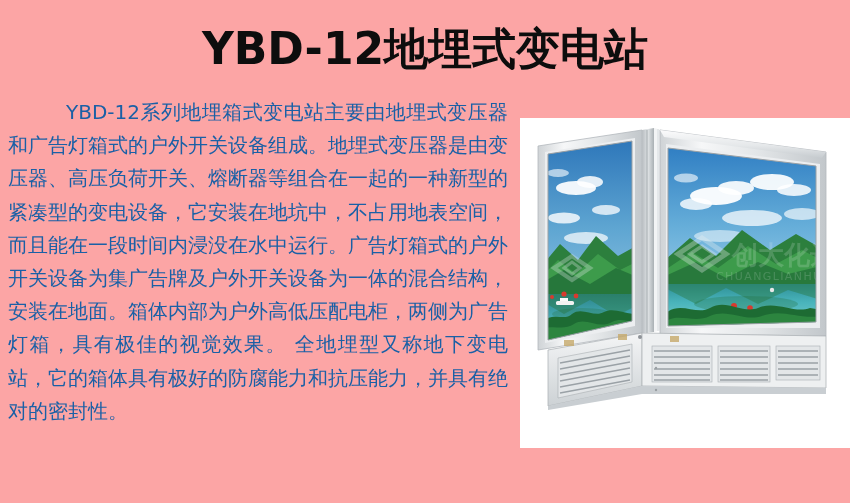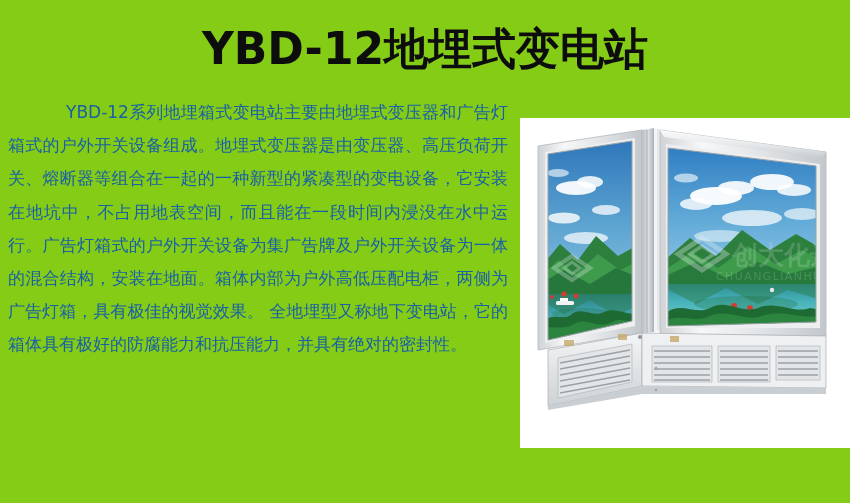--- a/index.html
+++ b/index.html
@@ -2,40 +2,40 @@
 <html><head>
 <meta charset="utf-8">
 <style>
   html,body{margin:0;padding:0;}
   body{
     width:850px;height:503px;
     background:#ffffff;
     font-family:"Liberation Sans","DejaVu Sans",sans-serif;
     overflow:hidden;position:relative;
   }
-  .page{position:relative;width:850px;height:503px;background:#84cc16;overflow:hidden;}
+  .page{position:relative;width:850px;height:503px;background:#fca5a5;overflow:hidden;}
 
   
   .title{
     position:absolute;left:0;top:24px;width:850px;
     text-align:center;
     font-size:44px;line-height:50px;
     font-weight:bold;
     color:#0d0d0d;
     letter-spacing:0px;
     white-space:nowrap;
     font-family:"DejaVu Sans","Liberation Sans",sans-serif;
   }
 
   
   .body-text{
     position:absolute;
     left:8px;top:96px;
     width:500px;
-    font-size:17px;
+    font-size:20px;
     line-height:33.2px;
     color:#1a60a6;
     text-align:justify;
     text-justify:inter-character;
     text-indent:58px;
     font-family:"DejaVu Sans","Liberation Sans",sans-serif;
     letter-spacing:0px;
     word-break:break-all;
   }
 

